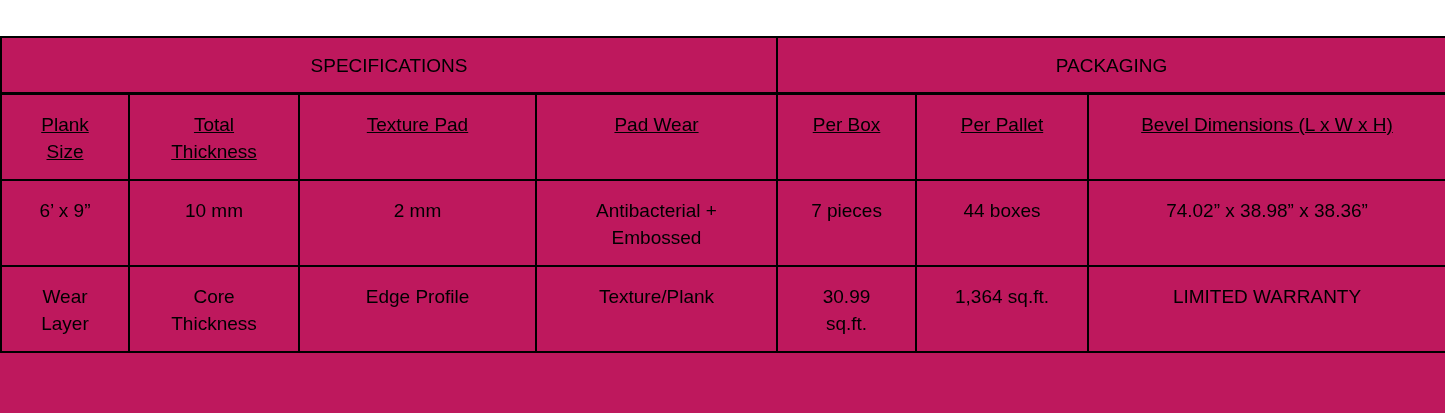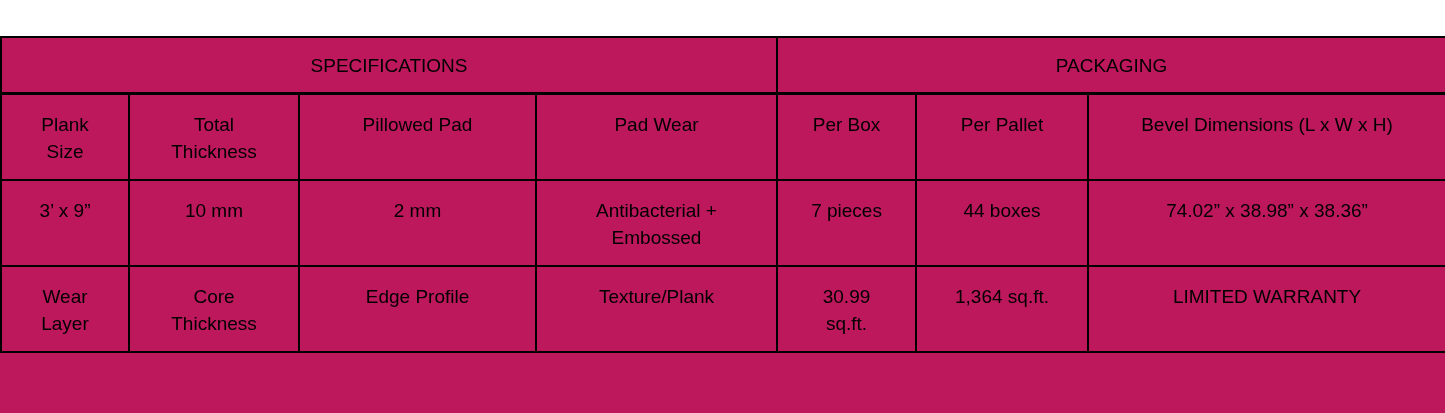--- a/index.html
+++ b/index.html
@@ -30,21 +30,21 @@
     line-height: 27px;
     white-space: pre-line;
     overflow: hidden;
   }
   tr.section-row td {
     vertical-align: middle;
     padding: 0 6px;
     height: 54px;
     border-bottom: 3px solid #000000;
   }
-  tr.row-colheads td { height: 68px; }
+  tr.row-colheads td { height: 68px; text-decoration: underline; }
   tr.row-values1 td { height: 68px; }
   tr.row-mixed td { height: 68px; border-radius: 12px; }
   tr.row-values2 td { height: 71px; }
 </style>
 </head>
 <body>
 
 <div class="sheet">
   <table class="spec-table">
     <colgroup>
@@ -60,28 +60,28 @@
     <tbody>
         <tr class="section-row">
       <td colspan="4">SPECIFICATIONS</td>
       <td colspan="4">PACKAGING</td>
     </tr>
     <tr class="row-colheads">
       <td>Plank
 Size</td>
       <td>Total
 Thickness</td>
-      <td>Pillowed Pad</td>
+      <td>Texture Pad</td>
       <td>Pad Wear</td>
       <td>Per Box</td>
       <td>Per Pallet</td>
       <td colspan="2">Bevel Dimensions (L x W x H)</td>
     </tr>
     <tr class="row-values1">
-      <td>3’ x 9”</td>
+      <td>6’ x 9”</td>
       <td>10 mm</td>
       <td>2 mm</td>
       <td>Antibacterial +
 Embossed</td>
       <td>7 pieces</td>
       <td>44 boxes</td>
       <td colspan="2">74.02” x 38.98” x 38.36”</td>
     </tr>
     <tr class="row-mixed">
       <td>Wear

